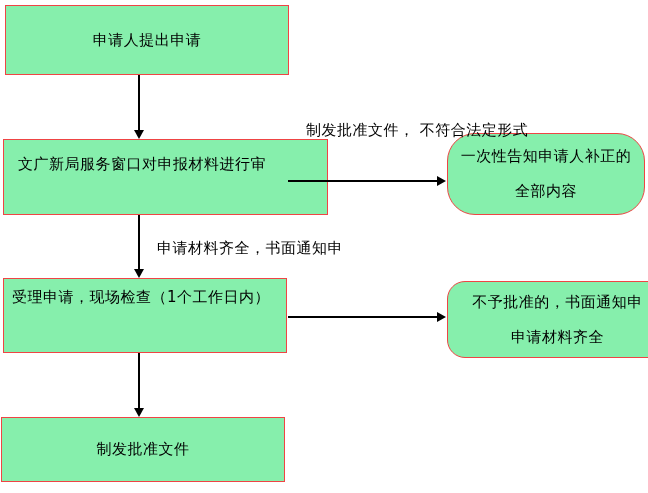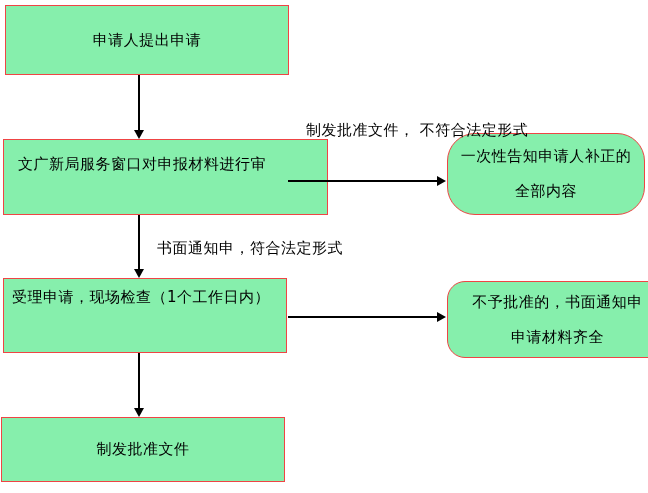--- a/index.html
+++ b/index.html
@@ -126,16 +126,16 @@
 
   <div class="hline a-h2"></div>
   <div class="head-right a-h2-head"></div>
 
   <div class="edge-label l-incomplete">
     <span class="line">制发批准文件，</span>
     <span class="line">不符合法定形式</span>
   </div>
 
   <div class="edge-label l-complete">
-    <span>书面通知申，符合法定形式</span>
+    <span>申请材料齐全，书面通知申</span>
   </div>
 
 </div>
 
 </body></html>

